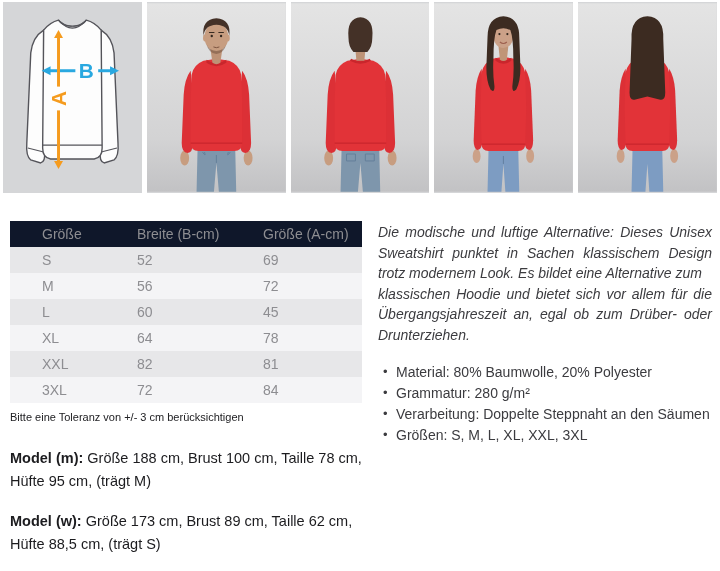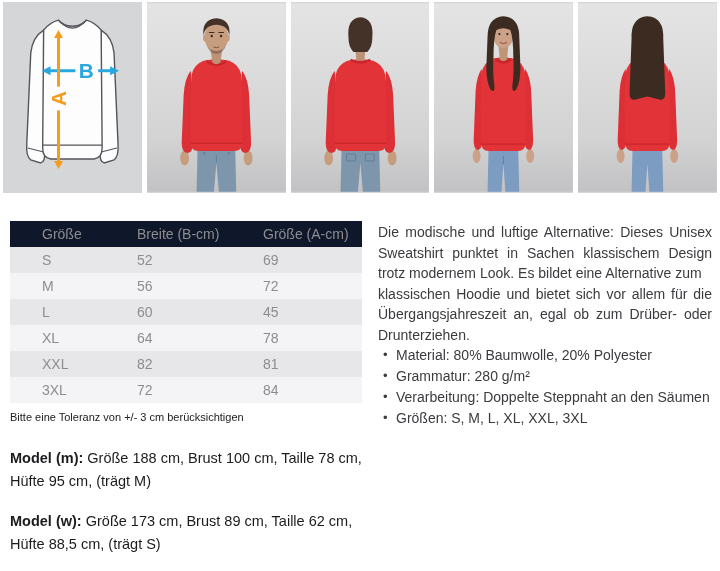--- a/index.html
+++ b/index.html
@@ -36,23 +36,23 @@
   .tolerance { margin-top: 8px; font-size: 11px; color: #212124; }
 
   .model-block { font-size: 14.5px; line-height: 1.58; color: #1c1c1f; }
   .model-block b { font-weight: bold; }
   .model-m { margin-top: 24px; }
   .model-w { margin-top: 17px; }
 
   
   .desc {
     font-size: 14px; line-height: 1.465; color: #3b3b3f;
-    text-align: justify; white-space: pre-line; margin-top: 1px;
-  }
-  ul.features { list-style: none; font-size: 14px; line-height: 1.5; color: #3b3b3f; }
+    text-align: justify; white-space: pre-line; margin-top: 1px; font-style: italic;
+  }
+  ul.features { list-style: none; margin-top: 17px; font-size: 14px; line-height: 1.5; color: #3b3b3f; }
   ul.features li { position: relative; padding-left: 18px; }
   ul.features li::before {
     content: "\2022"; position: absolute; left: 5px; top: 0; color: #3b3b3f; font-size: 13px;
   }
   ul.features .subline { margin-left: 34px; }
 </style>
 </head>
 <body>
 
 <div class="page">

